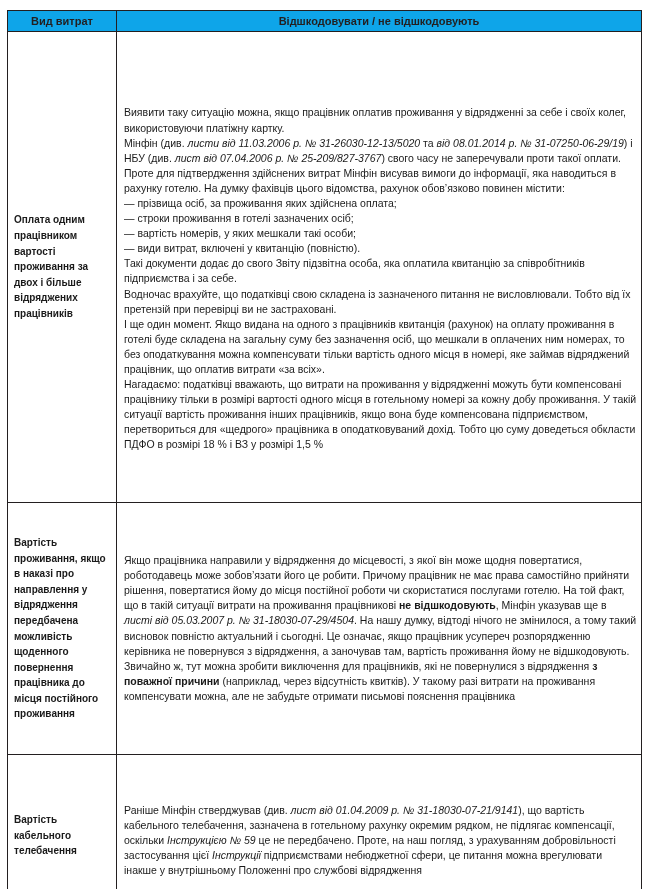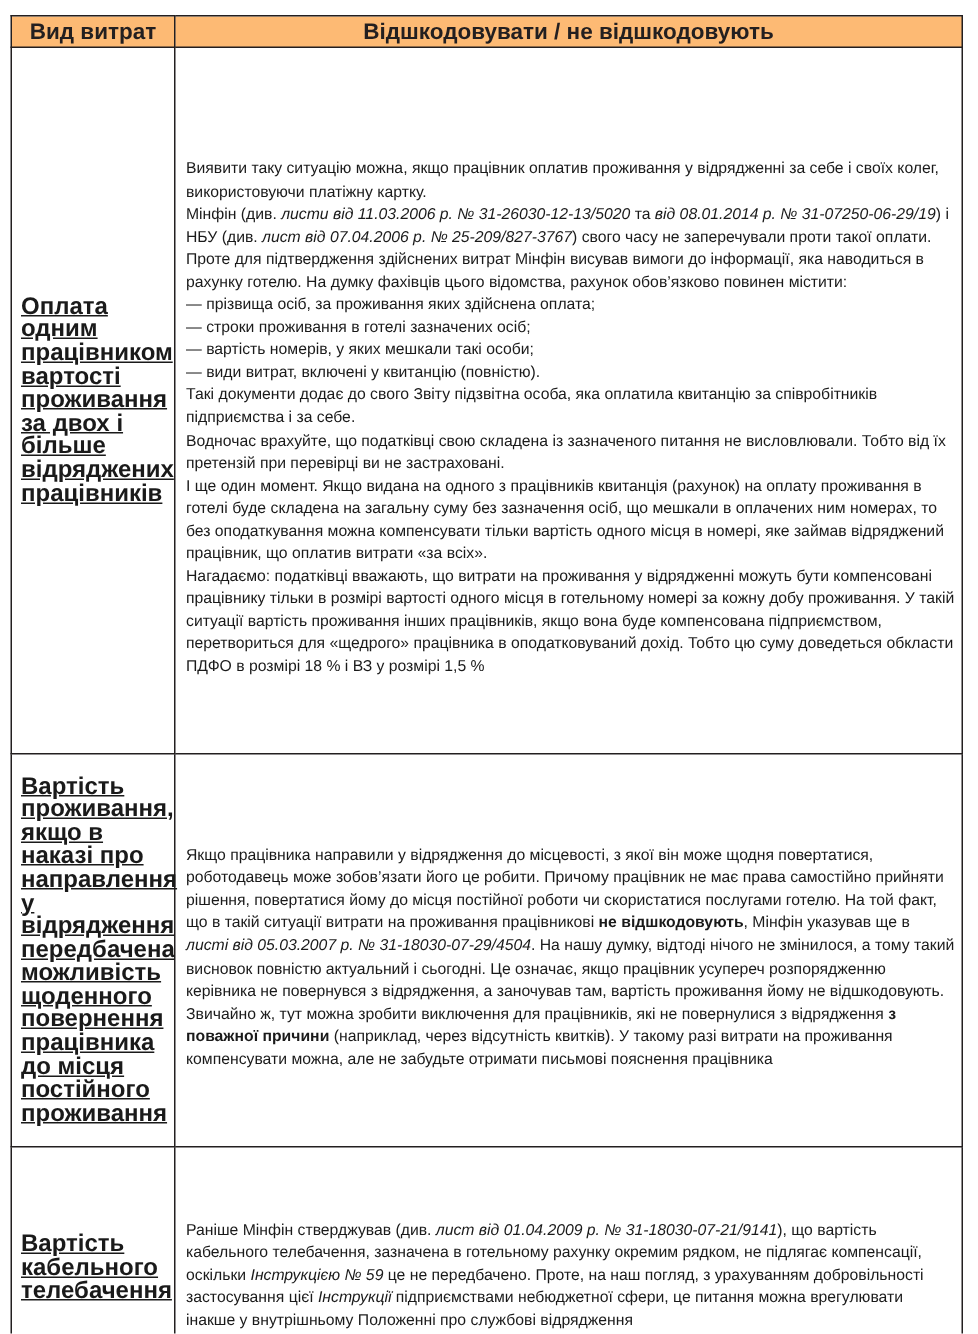--- a/index.html
+++ b/index.html
@@ -1,32 +1,32 @@
 <!DOCTYPE html>
 <html><head>
 <meta charset="utf-8">
 <style>
   html, body { margin: 0; padding: 0; background: #ffffff; }
   body { width: 652px; height: 889px; position: relative; overflow: hidden;
          font-family: "Liberation Sans", "DejaVu Sans", sans-serif; color: #1a1a1a; }
   table.doc { position: absolute; left: 7px; top: 10px; width: 635px;
               border-collapse: collapse; table-layout: fixed; }
   table.doc td, table.doc th { border: 1.3px solid #231f20; vertical-align: middle; }
-  th { background: #fdba74; height: 20px; font-size: 15px; font-weight: bold;
+  th { background: #0ea5e9; height: 20px; font-size: 11px; font-weight: bold;
        color: #231f20; text-align: center; padding: 0; }
   col.c1 { width: 109px; }
-  td.label { font-size: 16px; font-weight: bold; line-height: 15.6px;
-             padding: 0 4px 0 6px; color: #1a1a1a; text-decoration: underline; }
+  td.label { font-size: 10px; font-weight: bold; line-height: 15.6px;
+             padding: 0 4px 0 6px; color: #1a1a1a; }
   td.body { font-size: 10.5px; line-height: 15.1px; padding: 0 4px 0 7px; color: #1a1a1a; }
   td.body p { margin: 0; }
   .r1 { height: 446px; }
   .r2 { height: 251px; }
   .r3 { height: 151px; }
   td.body.r1 { padding-top: 24px; vertical-align: middle; }
-  td.body.r2 { padding-top: 10px; vertical-align: middle; }
+  td.body.r2 { vertical-align: middle; }
   td.body.r3 { padding-top: 10px; vertical-align: middle; }
   i { }
   b { font-weight: bold; }
 </style>
 </head>
 <body>
 
 <table class="doc">
   <colgroup>
       <col class="c1">

